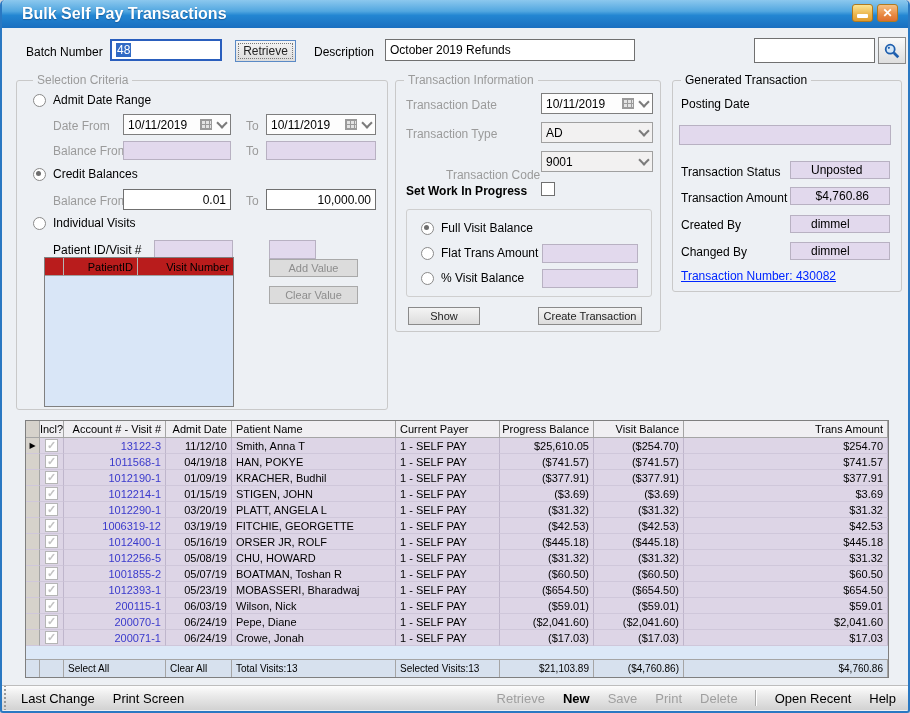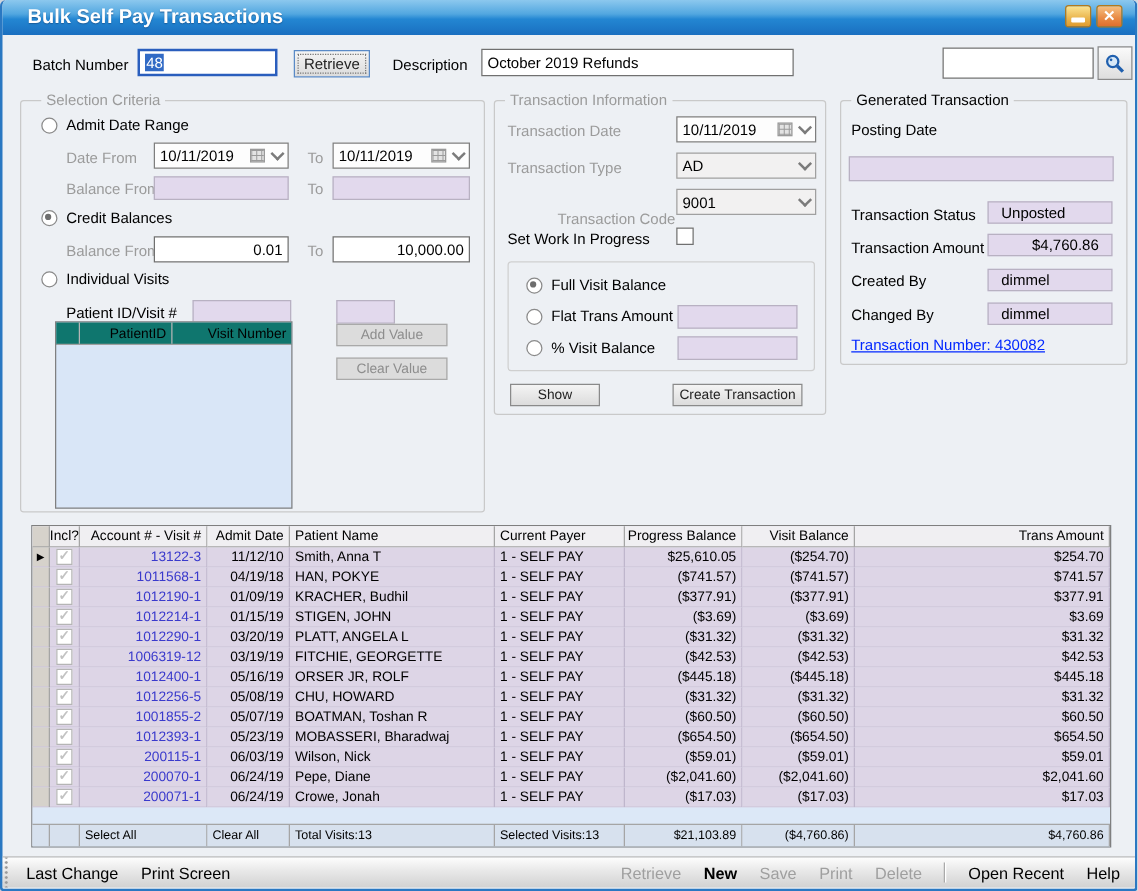--- a/index.html
+++ b/index.html
@@ -17,21 +17,21 @@
   .minglyph{width:11px;height:4px;background:#fff;border-radius:1px;margin-top:6px;}
   .xglyph{color:#fff;font-weight:bold;font-size:12px;line-height:1;}
   
   .lbl{position:absolute;font-size:12px;color:#000;white-space:nowrap;}
   .lbl.dis{color:#9b9b9b;}
   .input{position:absolute;background:#fff;border:1px solid #707070;box-sizing:border-box;
          font-size:12px;color:#000;display:flex;align-items:center;padding:0 4px;overflow:hidden;white-space:nowrap;}
   .input.focus{border:2px solid #2a5ebd;}
   .selhl{background:#316ac5;color:#fff;padding:0 1px;}
   .lav{position:absolute;background:#e2d9ed;border:1px solid #b8b1c2;box-sizing:border-box;
-       font-size:12px;display:flex;align-items:center;padding:0 10px;white-space:nowrap;overflow:hidden;}
+       font-size:12px;display:flex;align-items:center;padding:0 20px;white-space:nowrap;overflow:hidden;}
   .lav.r{justify-content:flex-end;}
   .btn{position:absolute;background:linear-gradient(#f4f4f4,#dcdcdc);border:1px solid #8a8a8a;
        box-sizing:border-box;font-size:11px;color:#222;display:flex;align-items:center;justify-content:center;white-space:nowrap;}
   .btn.dim{color:#8d8d8d;background:#dcdcdc;border-color:#a9a9a9;}
   .btn.focusrect{outline:1px dotted #777;outline-offset:-4px;border-color:#5a8ac6;}
   .groupbox{position:absolute;border:1px solid #c9c9c9;border-radius:3px;box-sizing:border-box;}
   .legend{position:absolute;top:-8px;left:16px;background:#edf0f4;padding:0 4px;font-size:12px;color:#9b9b9b;white-space:nowrap;}
   .legend.dark{color:#000;}
   .radio{position:absolute;width:13px;height:13px;border:1px solid #8a8a8a;border-radius:50%;background:#fff;box-sizing:border-box;}
   .radio.on::after{content:"";position:absolute;left:2px;top:2px;width:5px;height:5px;border-radius:50%;background:#6e6e6e;}
@@ -42,21 +42,21 @@
   .calicon{width:12px;height:11px;background:#e3e3e3;border:1px solid #9a9a9a;box-sizing:border-box;
     background-image:linear-gradient(#9a9a9a 1px,transparent 1px),linear-gradient(90deg,#9a9a9a 1px,transparent 1px);
     background-size:4px 4px;margin-right:4px;}
   .chev{width:6px;height:6px;border-right:2px solid #7b7b7b;border-bottom:2px solid #7b7b7b;transform:rotate(45deg);margin-left:2px;margin-top:-3px;}
   .combo{position:absolute;background:#f2f1f1;border:1px solid #a0a0a0;box-sizing:border-box;font-size:12px;
          display:flex;align-items:center;padding:0 4px;}
   .combo .ctxt{flex:1;}
   .link{color:#0026ff;text-decoration:underline;cursor:pointer;}
   
   .listbox{position:absolute;border:1px solid #808080;box-sizing:border-box;background:#d9e6f7;display:flex;flex-direction:column;}
-  .lb-head{display:flex;height:17px;background:#0f766e;border-bottom:1px solid #9f9f9f;font-size:11px;}
+  .lb-head{display:flex;height:17px;background:#b91c1c;border-bottom:1px solid #9f9f9f;font-size:11px;}
   .lb-hc{display:flex;align-items:center;justify-content:flex-end;padding:0 4px;border-right:1px solid #b5b5b5;box-sizing:border-box;}
   
   .table{position:absolute;left:23px;top:420px;width:864px;height:258px;border:1px solid #7f7f7f;
          box-sizing:border-box;background:#dce8f7;display:flex;flex-direction:column;font-size:11px;}
   .thead{display:flex;height:17px;background:#f0eff2;flex:none;}
   .th{display:flex;align-items:center;box-sizing:border-box;border-right:1px solid #a5a5a5;border-bottom:1px solid #a5a5a5;padding:0 4px;background:#f0eff2;white-space:nowrap;overflow:hidden;}
   .trow{display:flex;height:16px;flex:none;}
   .td{display:flex;align-items:center;box-sizing:border-box;border-right:1px solid #bfb6cc;border-bottom:1px solid #cfc7da;
       padding:0 4px;background:#ddd5e6;white-space:nowrap;overflow:hidden;}
   .td.num,.th.num{justify-content:flex-end;}
@@ -184,21 +184,21 @@
       <span class="ctxt">AD</span>
       <span class="chev"></span>
     </div>
 
     <span class="lbl dis" style="left:10px;top:87px;margin-left:40px;">Transaction Code</span>
     <div class="combo" style="left:145px;top:70px;width:112px;height:21px;">
       <span class="ctxt">9001</span>
       <span class="chev"></span>
     </div>
 
-    <span class="lbl" style="left:10px;top:103px;">Set Work In Progress</span>
+    <span class="lbl" style="left:10px;top:103px;font-weight:bold;">Set Work In Progress</span>
     <span class="checkbox" style="left:145px;top:101px;"></span>
 
     <div class="groupbox" style="left:10px;top:128px;width:246px;height:88px;border-color:#cfcfcf;">
       <span class="radio on" style="left:14px;top:12px;"></span>
       <span class="lbl" style="left:34px;top:11px;">Full Visit Balance</span>
       <span class="radio" style="left:14px;top:37px;"></span>
       <span class="lbl" style="left:34px;top:36px;">Flat Trans Amount</span>
       <div class="lav" style="left:135px;top:34px;width:96px;height:19px;"></div>
       <span class="radio" style="left:14px;top:62px;"></span>
       <span class="lbl" style="left:34px;top:61px;">% Visit Balance</span>

